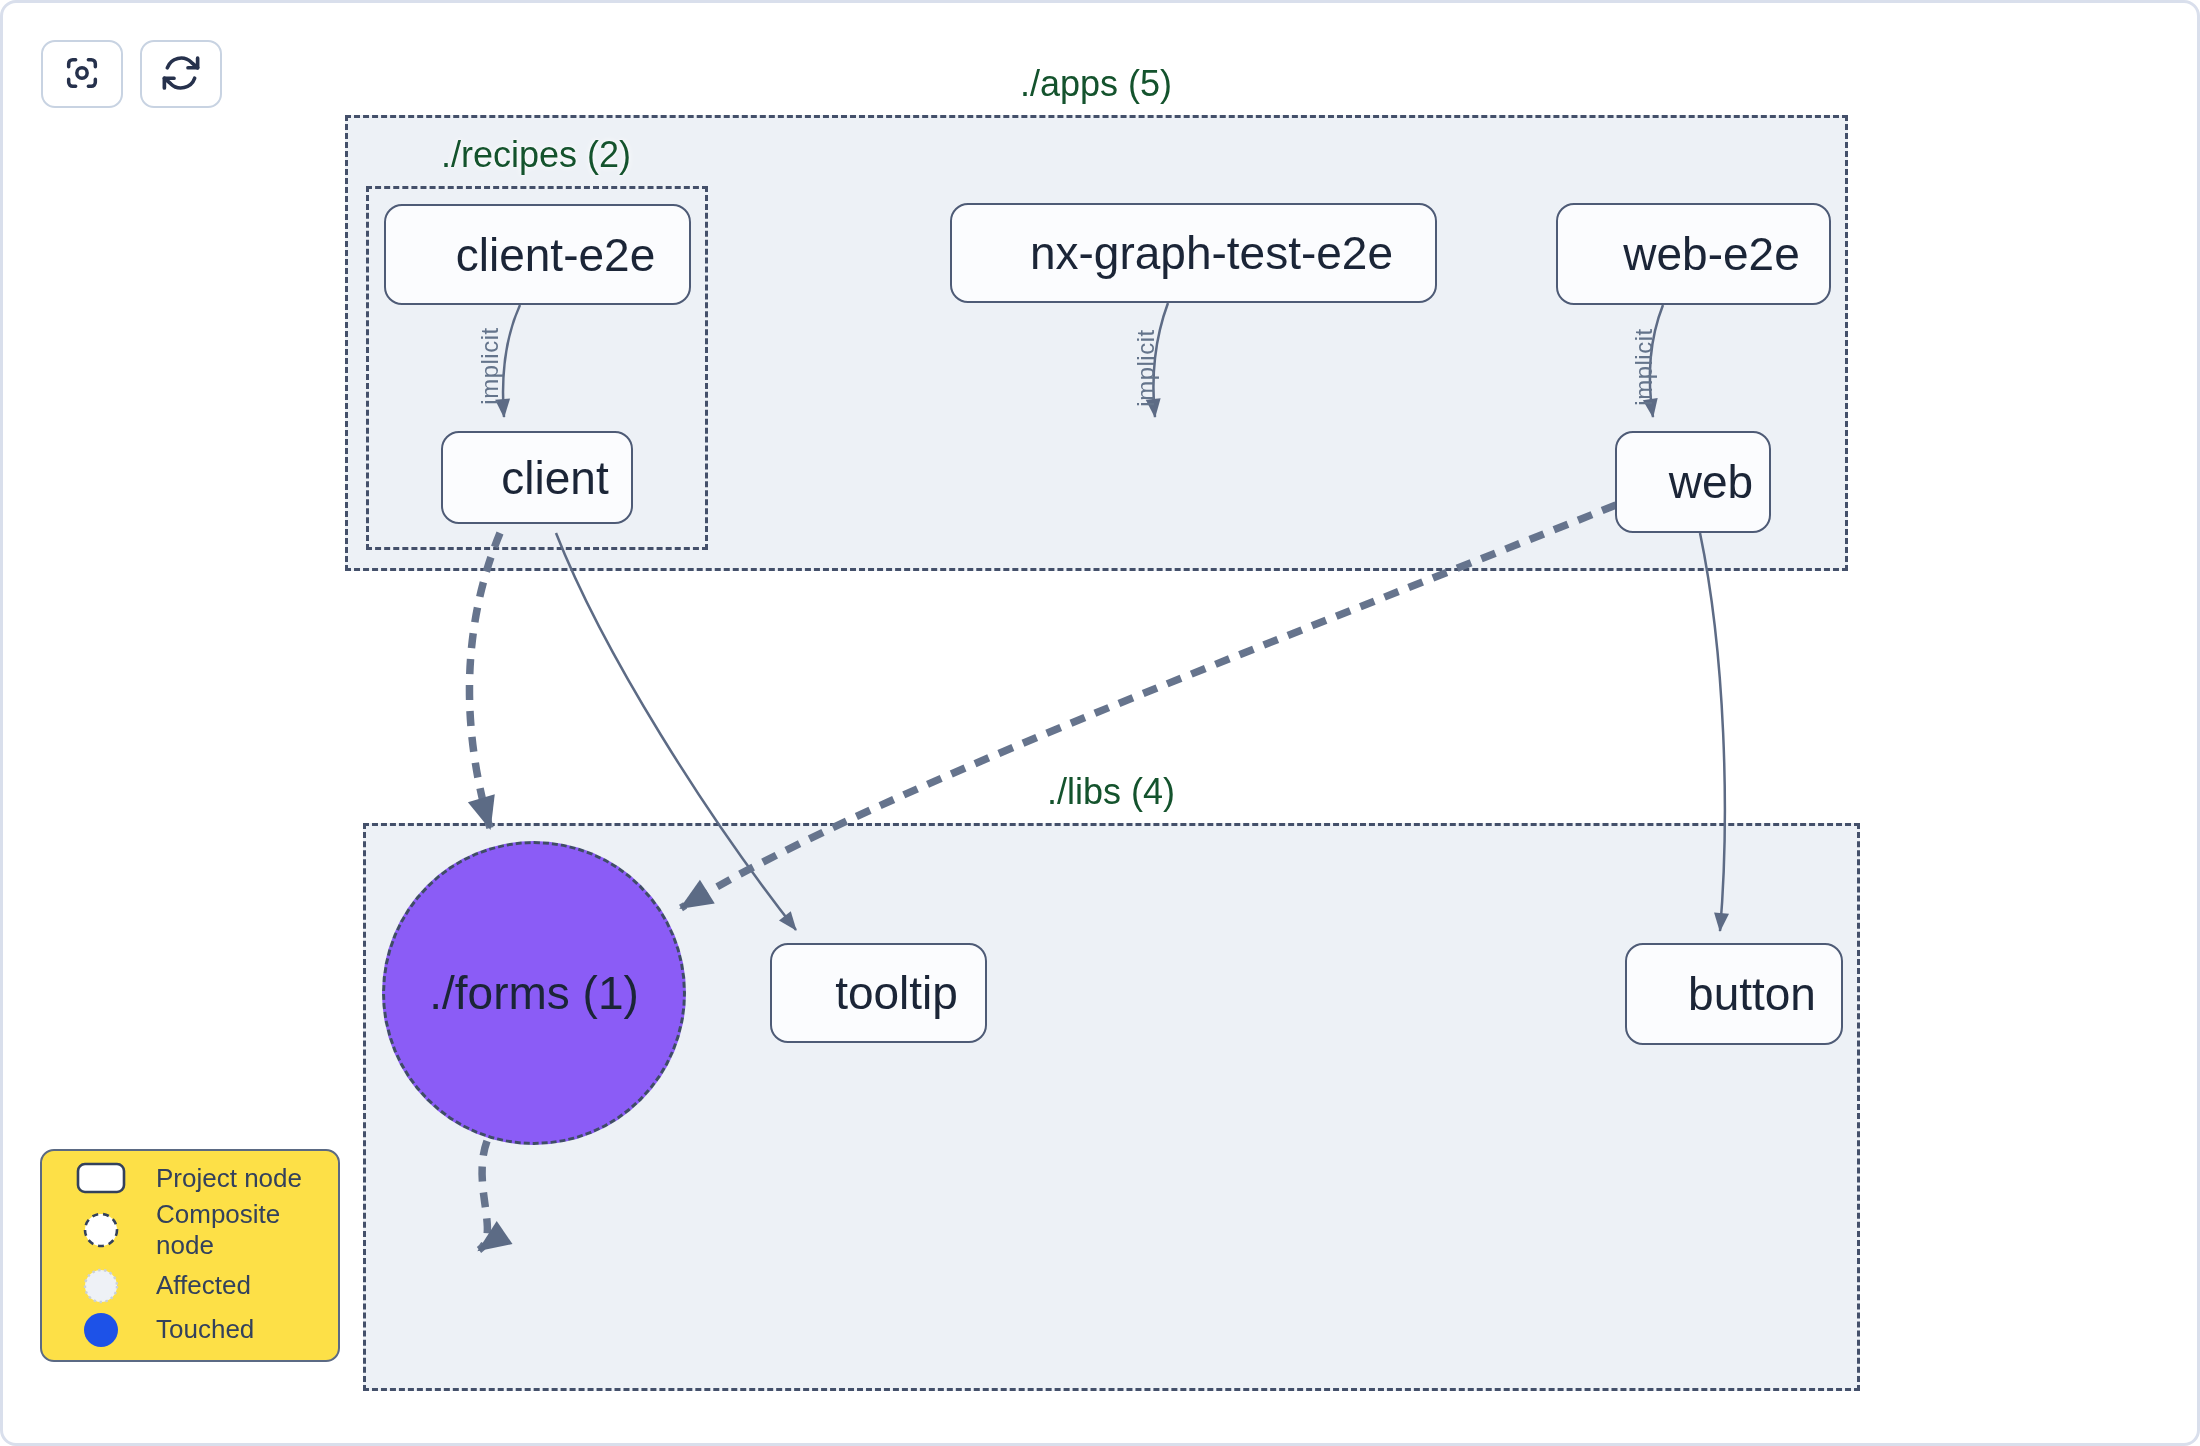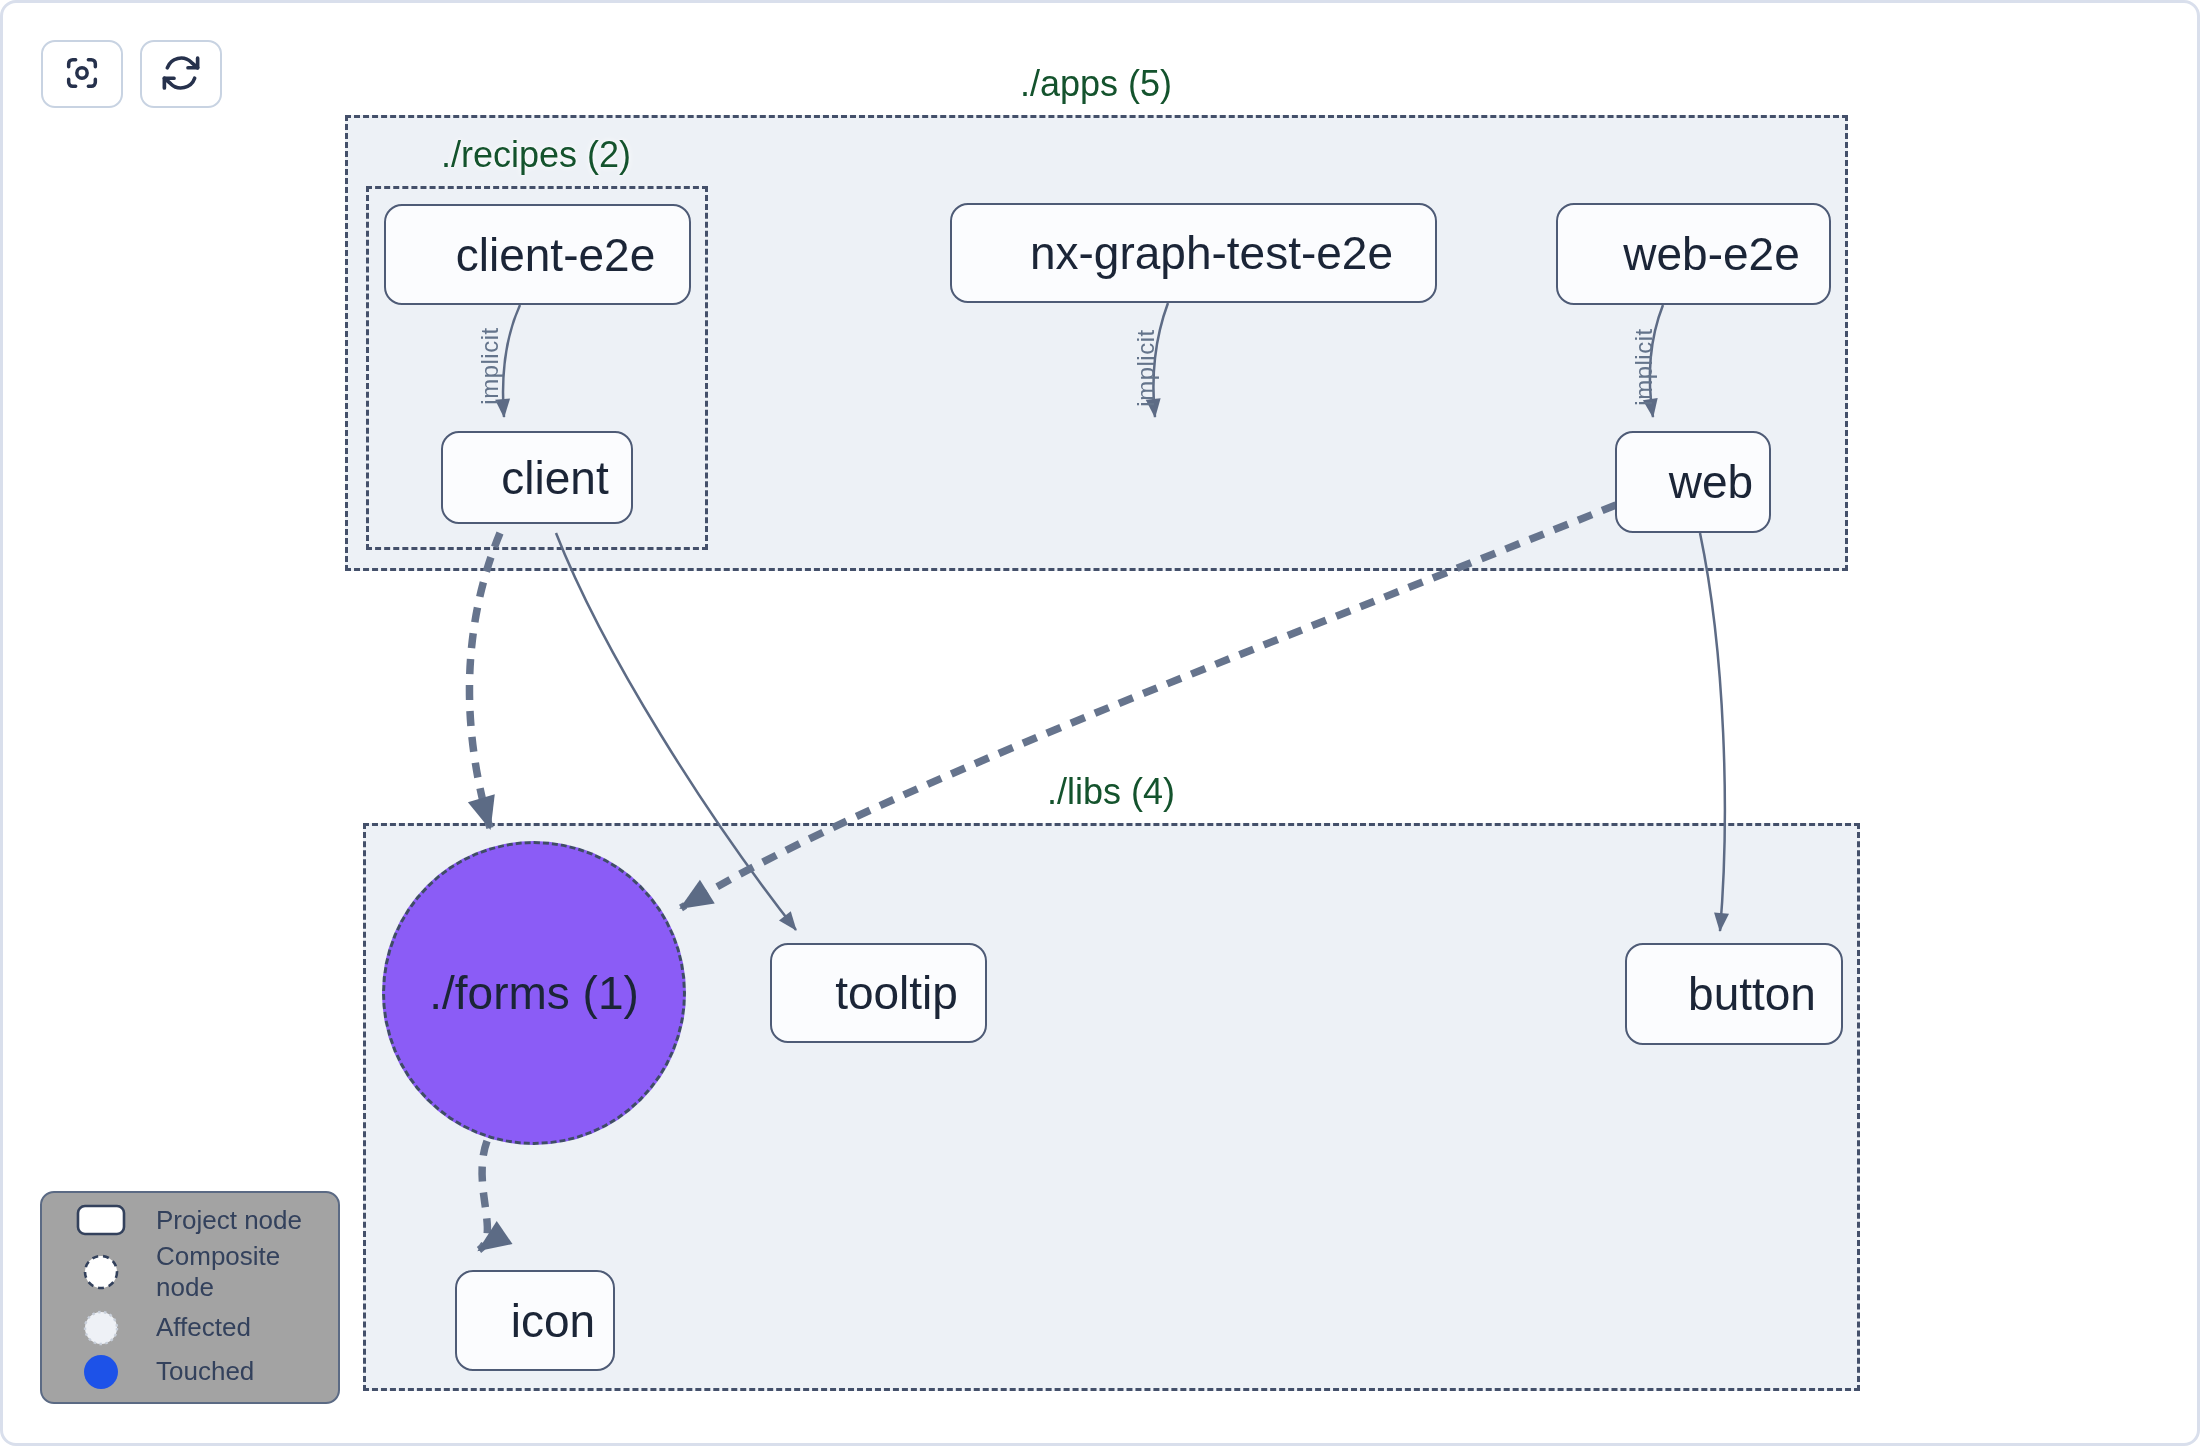--- a/index.html
+++ b/index.html
@@ -24,21 +24,21 @@
   svg.edges{position:absolute;left:0;top:0;z-index:2;}
   .edge-label{font-size:24px;fill:#64748b;letter-spacing:0.5px;}
 
   
   .toolbar{position:absolute;left:38px;top:37px;display:flex;gap:17px;z-index:6;}
   .tool-btn{width:82px;height:68px;background:#ffffff;border:2px solid #c8d3e2;border-radius:14px;
             display:flex;align-items:center;justify-content:center;padding:0;cursor:pointer;}
   .tool-btn svg{stroke:#26314c;fill:none;stroke-width:2.1;stroke-linecap:round;stroke-linejoin:round;}
 
   
-  .legend{position:absolute;left:37px;top:1188px;width:300px;height:213px;background:#a3a3a3;
+  .legend{position:absolute;left:37px;top:1146px;width:300px;height:213px;background:#fde047;
           border:2.5px solid #5b6a84;border-radius:14px;box-sizing:border-box;z-index:6;
           display:flex;flex-direction:column;justify-content:space-evenly;padding:6px 0;}
   .legend-row{display:flex;align-items:center;gap:22px;padding-left:26px;}
   .legend-swatch{width:66px;display:flex;align-items:center;justify-content:center;flex:0 0 66px;}
   .legend-text{font-size:26px;color:#33415c;}
 </style>
 </head>
 <body>
 
 <div class="canvas">
@@ -95,23 +95,20 @@
   </div>
   <div class="node" style="left:1612px;top:428px;width:156px;height:102px;">
     <span>web</span>
   </div>
   <div class="node" style="left:767px;top:940px;width:217px;height:100px;">
     <span>tooltip</span>
   </div>
   <div class="node" style="left:1622px;top:940px;width:218px;height:102px;">
     <span>button</span>
   </div>
-  <div class="node" style="left:452px;top:1267px;width:160px;height:101px;">
-    <span>icon</span>
-  </div>
 
   <div class="toolbar">
     <button class="tool-btn">
       <span>
         <svg width="40" height="40" viewBox="0 0 24 24">
           <path d="M4 8.2 V6.4 A2.4 2.4 0 0 1 6.4 4 H8.2"></path>
           <path d="M15.8 4 H17.6 A2.4 2.4 0 0 1 20 6.4 V8.2"></path>
           <path d="M20 15.8 V17.6 A2.4 2.4 0 0 1 17.6 20 H15.8"></path>
           <path d="M8.2 20 H6.4 A2.4 2.4 0 0 1 4 17.6 V15.8"></path>
           <circle cx="12" cy="12" r="3.1"></circle>

